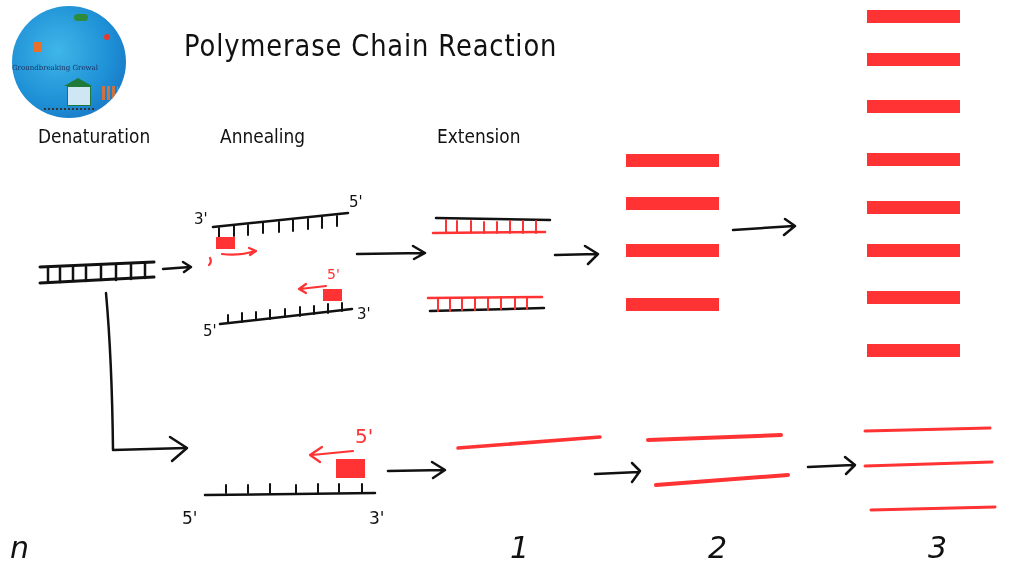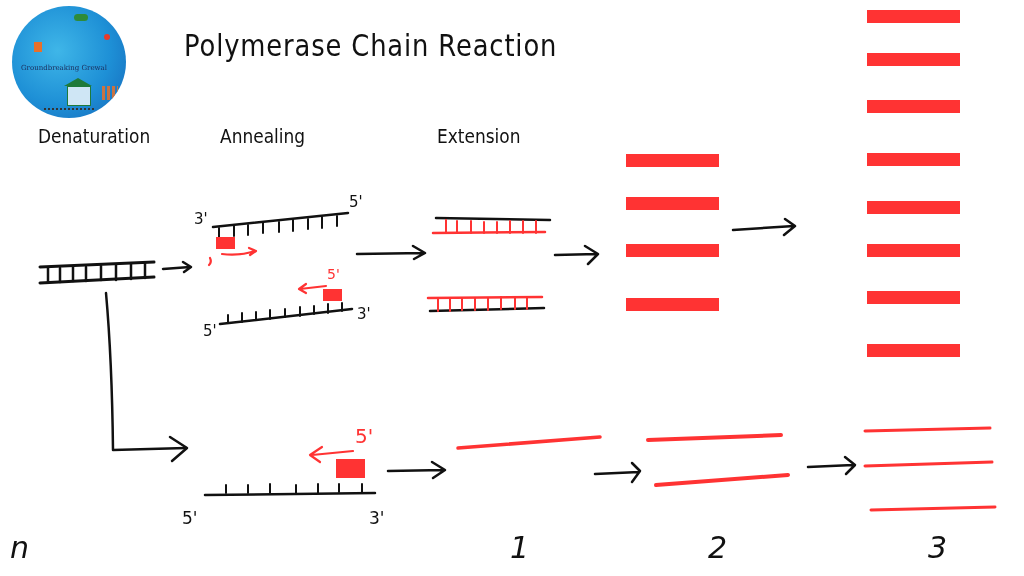--- a/index.html
+++ b/index.html
@@ -1,20 +1,20 @@
 <!DOCTYPE html>
 <html><head>
   <meta charset="utf-8">
   <style>
     html, body { margin: 0; padding: 0; background: #ffffff; }
     body { width: 1024px; height: 576px; position: relative; overflow: hidden; font-family: "DejaVu Sans", sans-serif; }
     .logo { position: absolute; left: 12px; top: 6px; width: 114px; height: 112px; border-radius: 50%;
       background: radial-gradient(circle at 40% 40%, #3fb6e8 0%, #1e90d6 55%, #1565b8 100%);
       overflow: hidden; }
-    .logo .lg-text { position: absolute; left: 0; right: 10px; top: 58px; text-align: center;
+    .logo .lg-text { position: absolute; left: 0; right: 10px; top: 58px; text-align: left;
       font-family: "DejaVu Serif", serif; font-size: 7px; color: #1b2b5a; }
     .logo .house-roof { position: absolute; left: 52px; top: 72px; width: 0; height: 0;
       border-left: 14px solid transparent; border-right: 14px solid transparent; border-bottom: 8px solid #1f7a3a; }
     .logo .house-body { position: absolute; left: 55px; top: 80px; width: 22px; height: 18px; background: #cfe6f5; border: 1px solid #1f7a3a; }
     .logo .blob1 { position: absolute; left: 62px; top: 8px; width: 14px; height: 7px; border-radius: 4px; background: #2e8b3a; }
     .logo .blob2 { position: absolute; left: 22px; top: 36px; width: 8px; height: 10px; background: #e8702a; }
     .logo .blob3 { position: absolute; left: 92px; top: 28px; width: 6px; height: 6px; border-radius: 50%; background: #e83a2a; }
     .logo .grid { position: absolute; left: 90px; top: 80px; width: 16px; height: 14px;
       background: repeating-linear-gradient(90deg, #e8702a 0 3px, transparent 3px 5px); opacity: .85; }
     .logo .wave { position: absolute; left: 32px; top: 102px; width: 50px; height: 4px; border-top: 2px dotted #333; }

